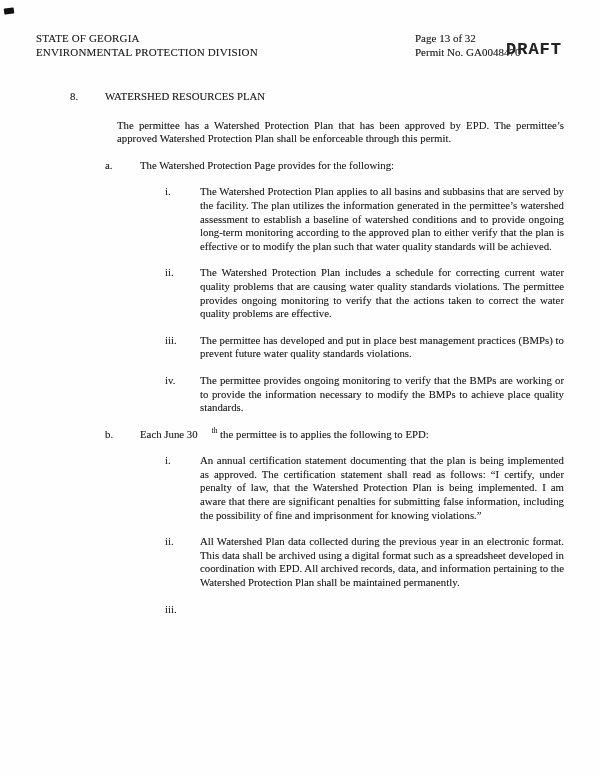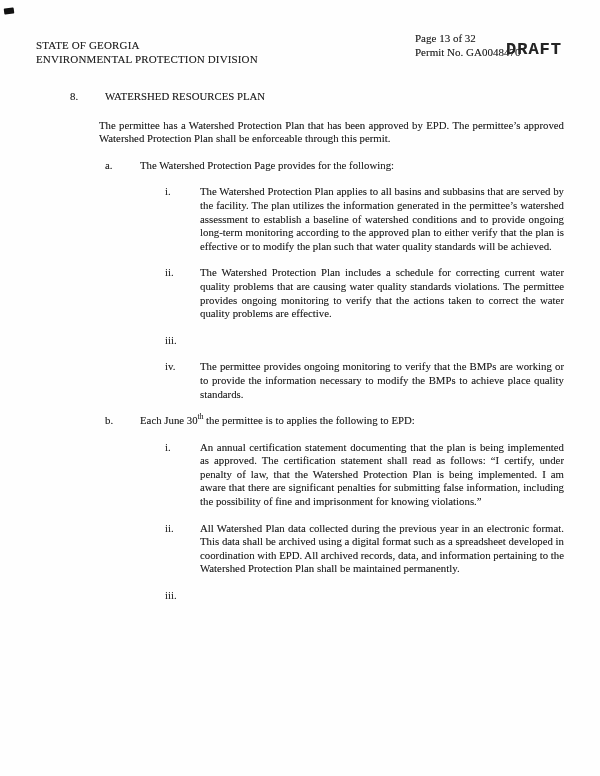--- a/index.html
+++ b/index.html
@@ -18,21 +18,21 @@
   }
   .artifact {
     position: absolute; left: 4px; top: 8px;
     width: 10px; height: 6px;
     background: #121212;
     border-radius: 1px;
     transform: rotate(-7deg);
     text-shadow: none;
   }
   .hleft {
-    position: absolute; left: 36px; top: 39px;
+    position: absolute; left: 36px; top: 32px;
     font-size: 11px; line-height: 13.6px;
     letter-spacing: 0.15px;
     white-space: nowrap;
   }
   .hright {
     position: absolute; left: 415px; top: 32px;
     font-size: 11px; line-height: 13.6px;
     white-space: nowrap;
   }
   .draft {
@@ -47,24 +47,24 @@
     width: 494px;
     font-size: 10.8px; line-height: 13.6px;
   }
   .row { display: flex; align-items: flex-start; }
   .m { flex: 0 0 35px; }
   .t { flex: 1; min-width: 0; }
   .l1 { padding-left: 35px; }
   .sub { display: flex; align-items: flex-start; padding-left: 25px; margin-top: 13px; }
   .sub .m { flex: 0 0 35px; }
   .blk { margin-top: 13px; }
-  .intro { margin-left: 29px; margin-top: 15px; }
+  .intro { margin-left: 47px; margin-top: 15px; }
   .just { text-align: justify; }
   p { margin: 0; }
-  sup { font-size: 7.5px; vertical-align: super; line-height: 0; }
+  sup { font-size: 7.5px; vertical-align: super; line-height: 0; margin-left: 14px; }
 </style>
 </head>
 <body>
 
 <div class="page">
 
   <div class="artifact"></div>
 
   <div class="hleft">
     <div>STATE OF GEORGIA</div>
@@ -97,20 +97,21 @@
           <p class="t just">The Watershed Protection Plan applies to all basins and subbasins that are served by the facility.  The plan utilizes the information generated in the permittee’s watershed assessment to establish a baseline of watershed conditions and to provide ongoing long-term monitoring according to the approved plan to either verify that the plan is effective or to modify the plan such that water quality standards will be achieved.</p>
         </div>
 
         <div class="sub">
           <span class="m">ii.</span>
           <p class="t just">The Watershed Protection Plan includes a schedule for correcting current water quality problems that are causing water quality standards violations.  The permittee provides ongoing monitoring to verify that the actions taken to correct the water quality problems are effective.</p>
         </div>
 
         <div class="sub">
           <span class="m">iii.</span>
+          <p class="t just">The permittee has developed and put in place best management practices (BMPs) to prevent future water quality standards violations.</p>
         </div>
 
         <div class="sub">
           <span class="m">iv.</span>
           <p class="t just">The permittee provides ongoing monitoring to verify that the BMPs are working or to provide the information necessary to modify the BMPs to achieve place quality standards.</p>
         </div>
       </div>
     </div>
 
     <div class="row l1 blk">

